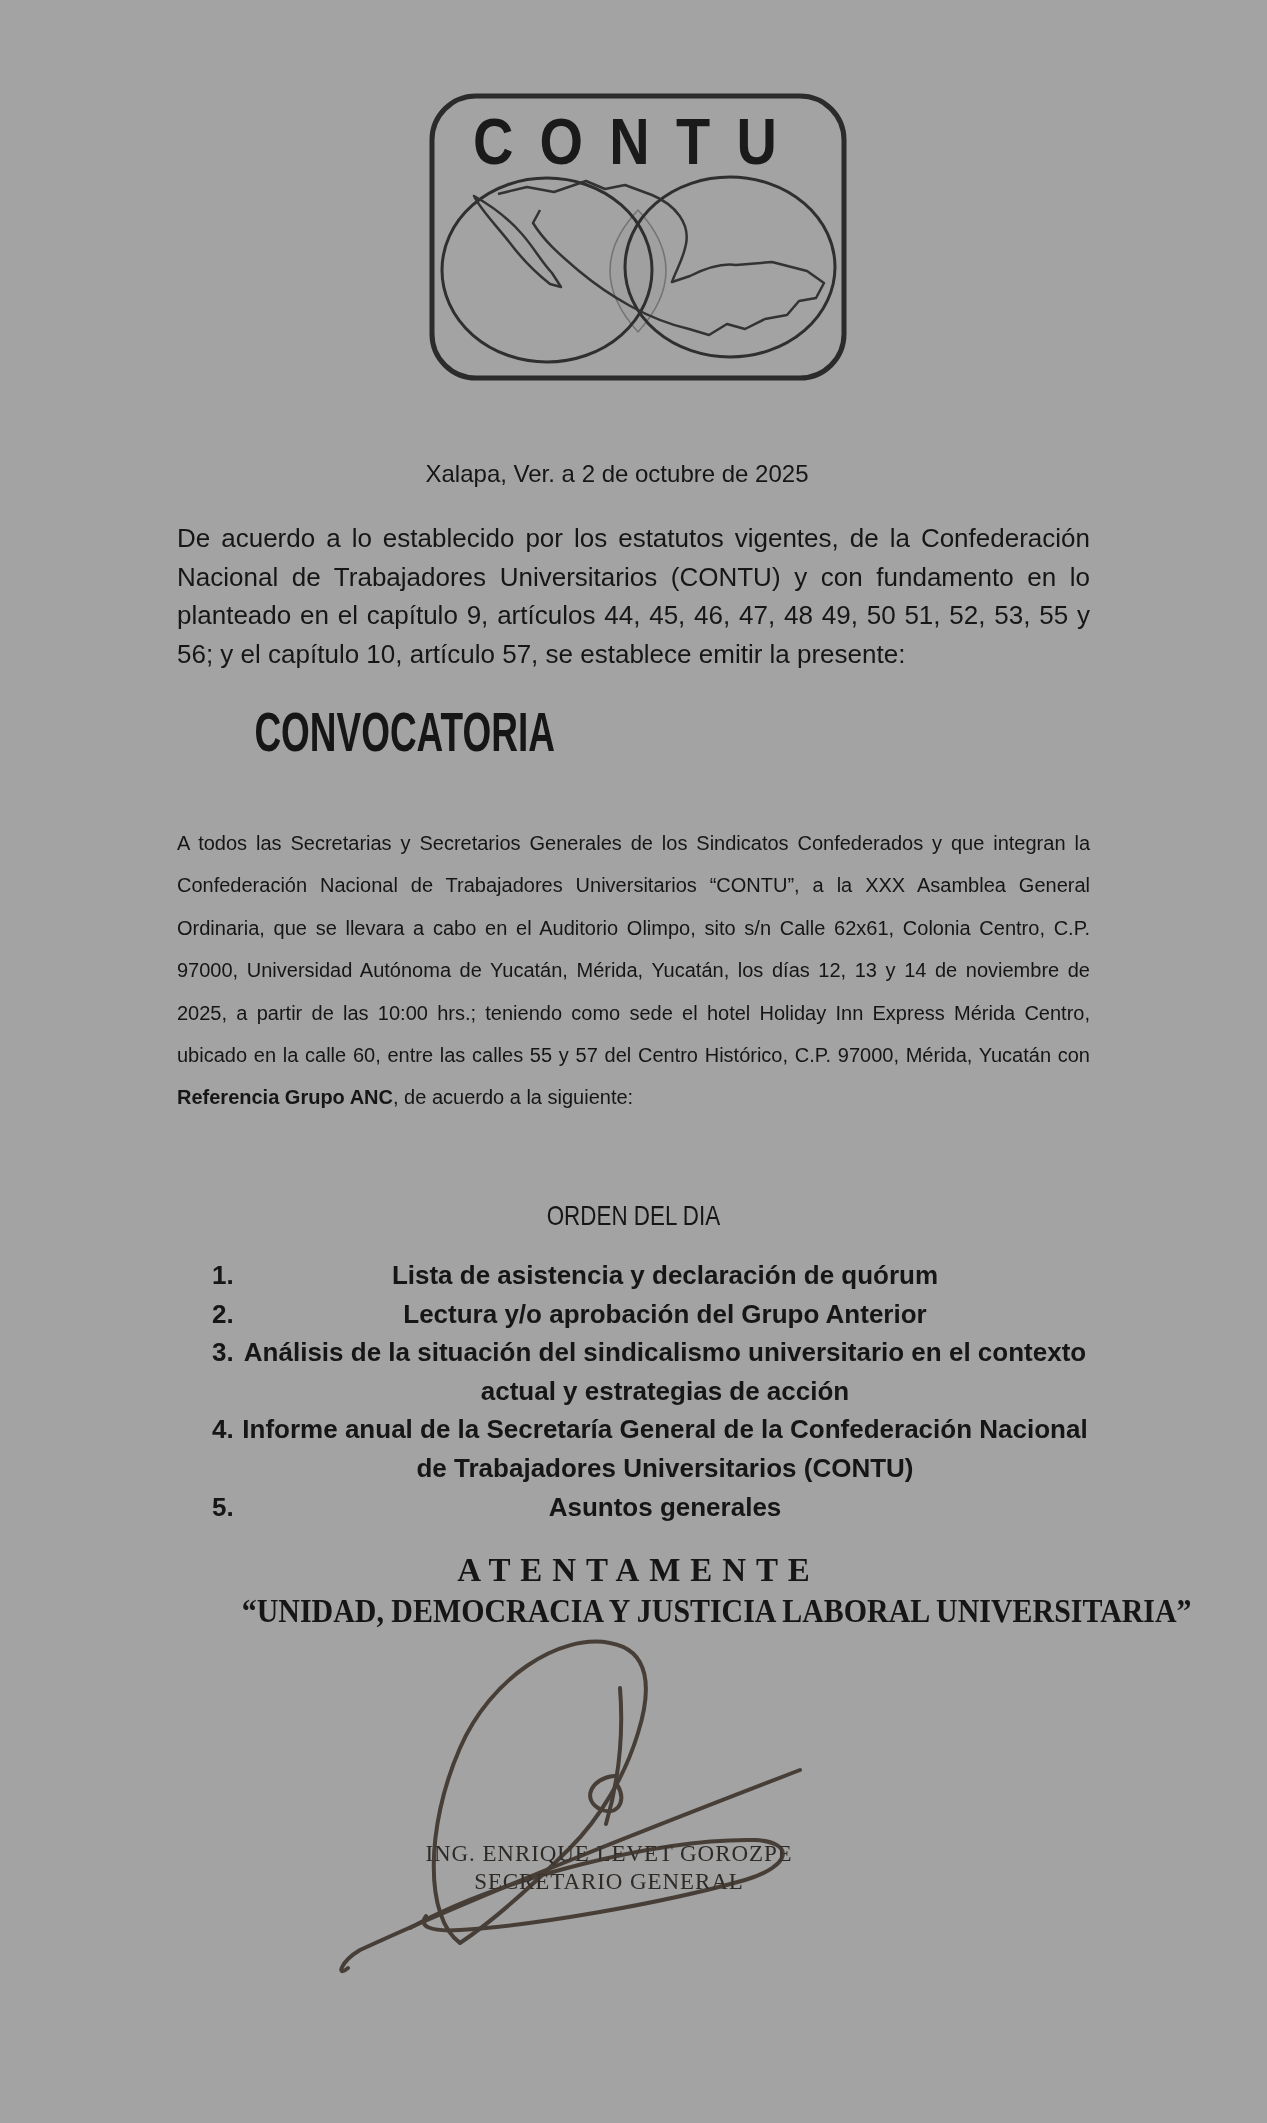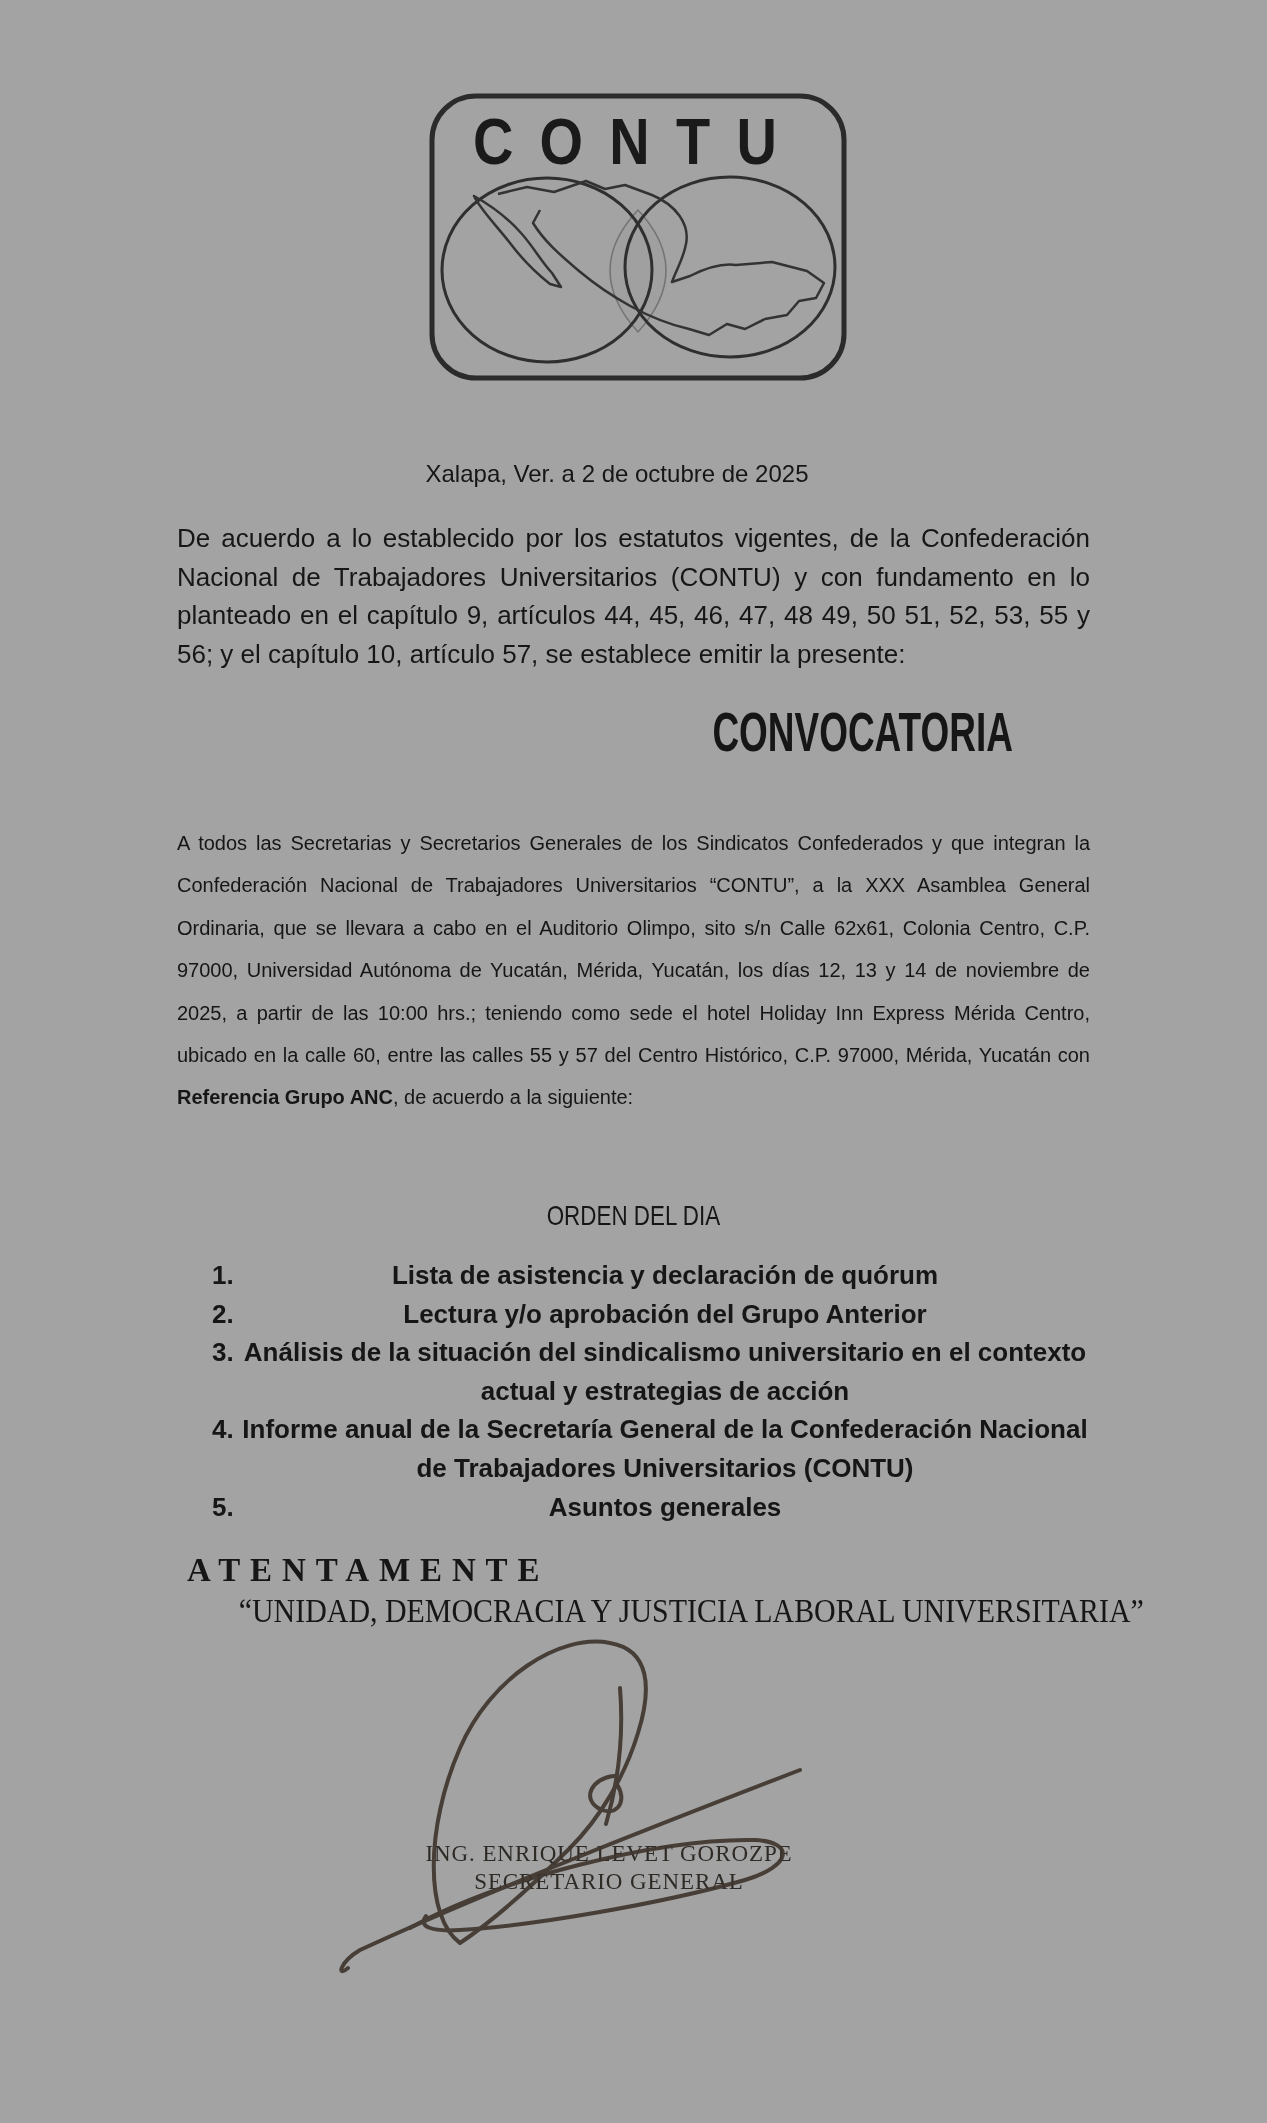--- a/index.html
+++ b/index.html
@@ -32,21 +32,21 @@
   .body2{
     left:177px;top:822px;width:913px;margin:0;
     font-size:20px;line-height:42.4px;
     text-align:justify;text-justify:inter-word;
   }
   .body2 b{font-weight:bold;}
 
   
   .title{
     left:177px;top:702px;width:913px;margin:0;
-    text-align:right;font-size:56px;line-height:60px;font-weight:bold;
+    text-align:left;font-size:56px;line-height:60px;font-weight:bold;
     letter-spacing:0px;white-space:nowrap;
   }
   .squeeze-title{display:inline-block;transform:scaleX(0.66);transform-origin:center;}
 
   
   .orden{
     left:177px;top:1199px;width:913px;margin:0;
     text-align:center;font-size:28px;line-height:34px;font-weight:normal;white-space:nowrap;
   }
   .squeeze-orden{display:inline-block;transform:scaleX(0.8);transform-origin:center;}
@@ -55,26 +55,26 @@
     font-size:26px;line-height:38.6px;font-weight:bold;
   }
   .agenda li{display:flex;margin-left:35px;}
   .agenda .num{flex:0 0 28px;}
   .agenda .txt{flex:1 1 auto;text-align:center;}
 
   
   .atent{
     left:177px;top:1551px;width:913px;
     font-family:"Liberation Serif", serif;font-weight:bold;
-    font-size:33px;line-height:38px;text-align:left;
+    font-size:33px;line-height:38px;text-align:center;
     letter-spacing:0.30em;text-indent:0.30em;white-space:nowrap;
   }
   .motto{
     left:177px;top:1591px;width:913px;
-    font-family:"Liberation Serif", serif;font-weight:normal;
+    font-family:"Liberation Serif", serif;font-weight:bold;
     font-size:34px;line-height:40px;text-align:center;white-space:nowrap;
   }
   .squeeze-motto{display:inline-block;transform:scaleX(0.88);transform-origin:center;}
 
   
   .signatory{
     left:359px;top:1840px;width:500px;
     font-family:"Liberation Serif", serif;
     font-size:23px;line-height:28px;text-align:center;
     color:#2e2a26;letter-spacing:0.04em;

